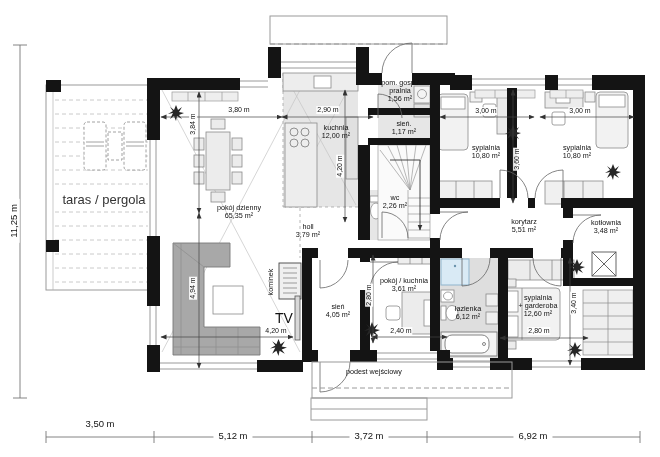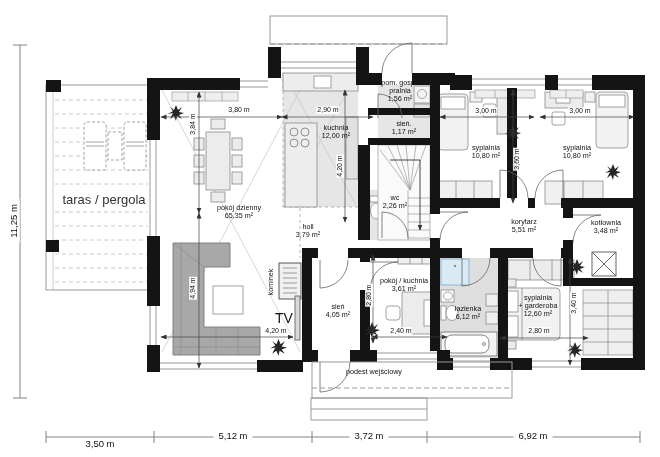--- a/index.html
+++ b/index.html
@@ -517,21 +517,21 @@
 <div class="lbl dim" style="left:539px;top:331px">
       <span>2,80 m</span>
     </div>
 <div class="lbl dim v" style="left:574px;top:303px">
       <span>3,40 m</span>
     </div>
 
 <div class="lbl big v" style="left:14px;top:221px">
       <span>11,25 m</span>
     </div>
-<div class="lbl big" style="left:100px;top:444px">
+<div class="lbl big" style="left:100px;top:424px">
       <span>3,50 m</span>
     </div>
 <div class="lbl big" style="left:233px;top:436px">
       <span>5,12 m</span>
     </div>
 <div class="lbl big" style="left:369px;top:436px">
       <span>3,72 m</span>
     </div>
 <div class="lbl big" style="left:533px;top:436px">
       <span>6,92 m</span>

